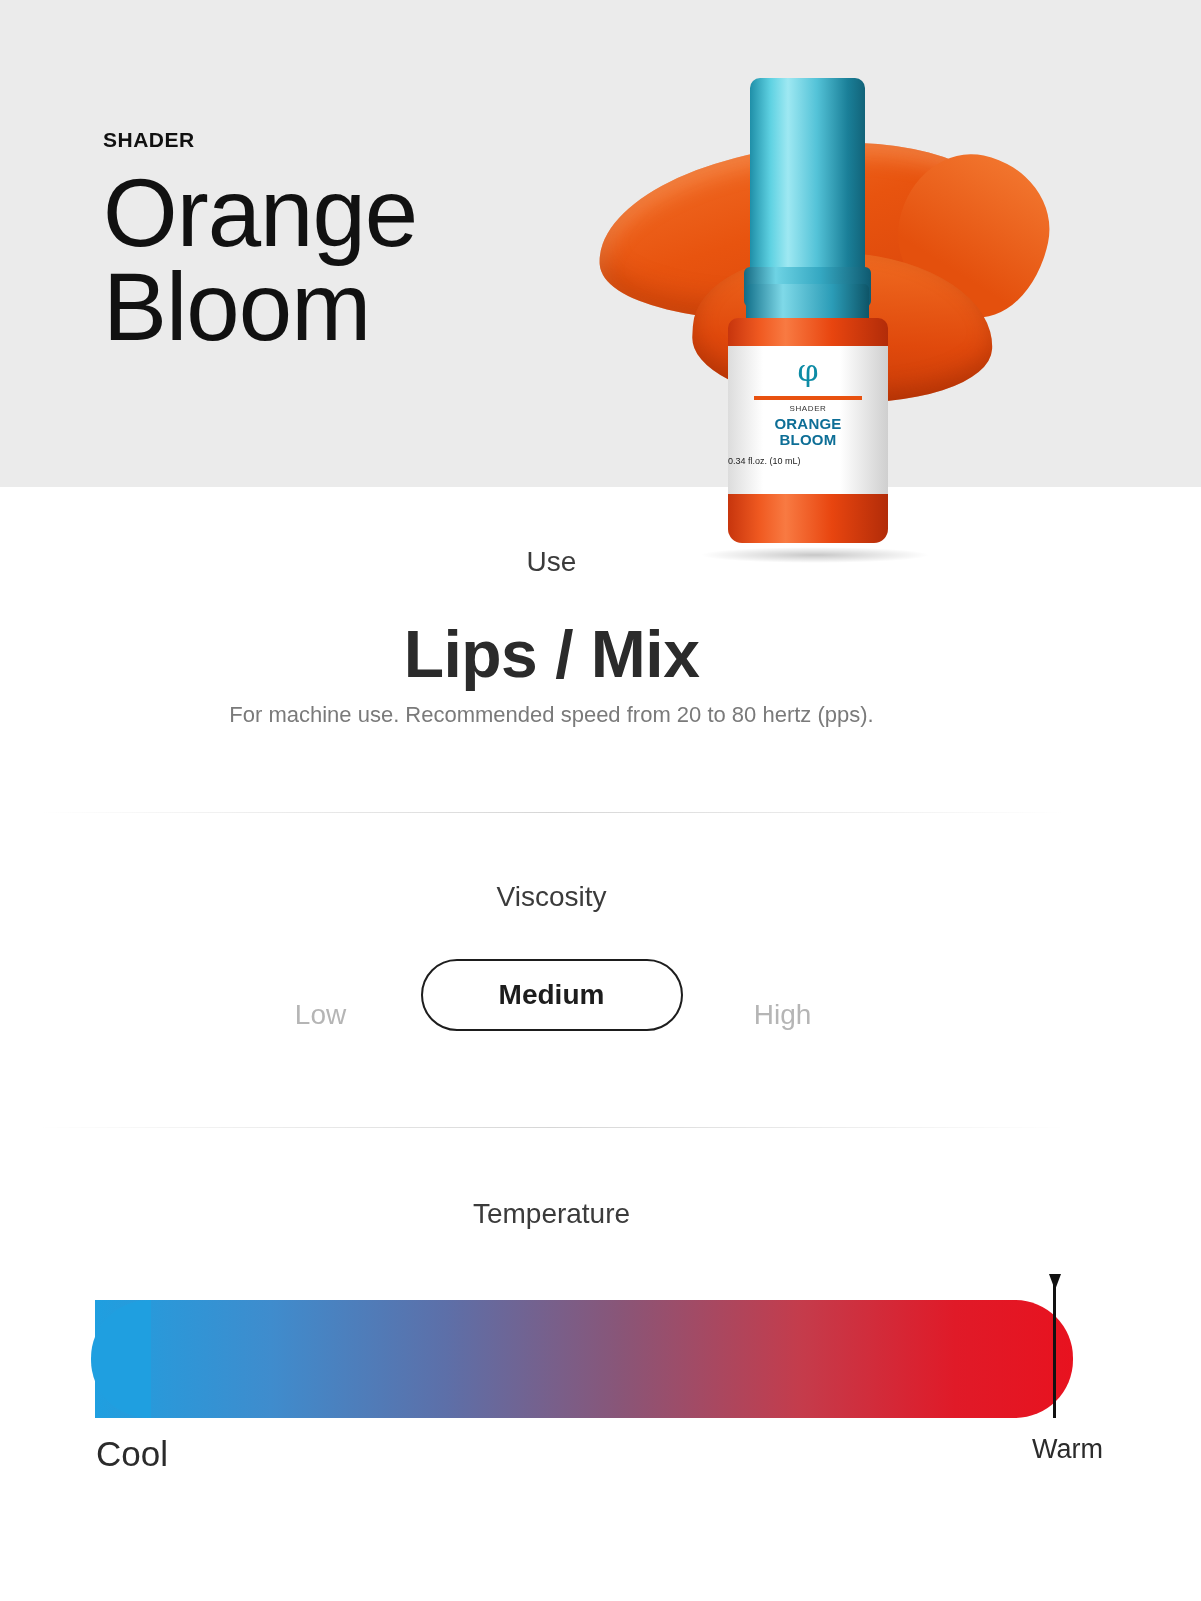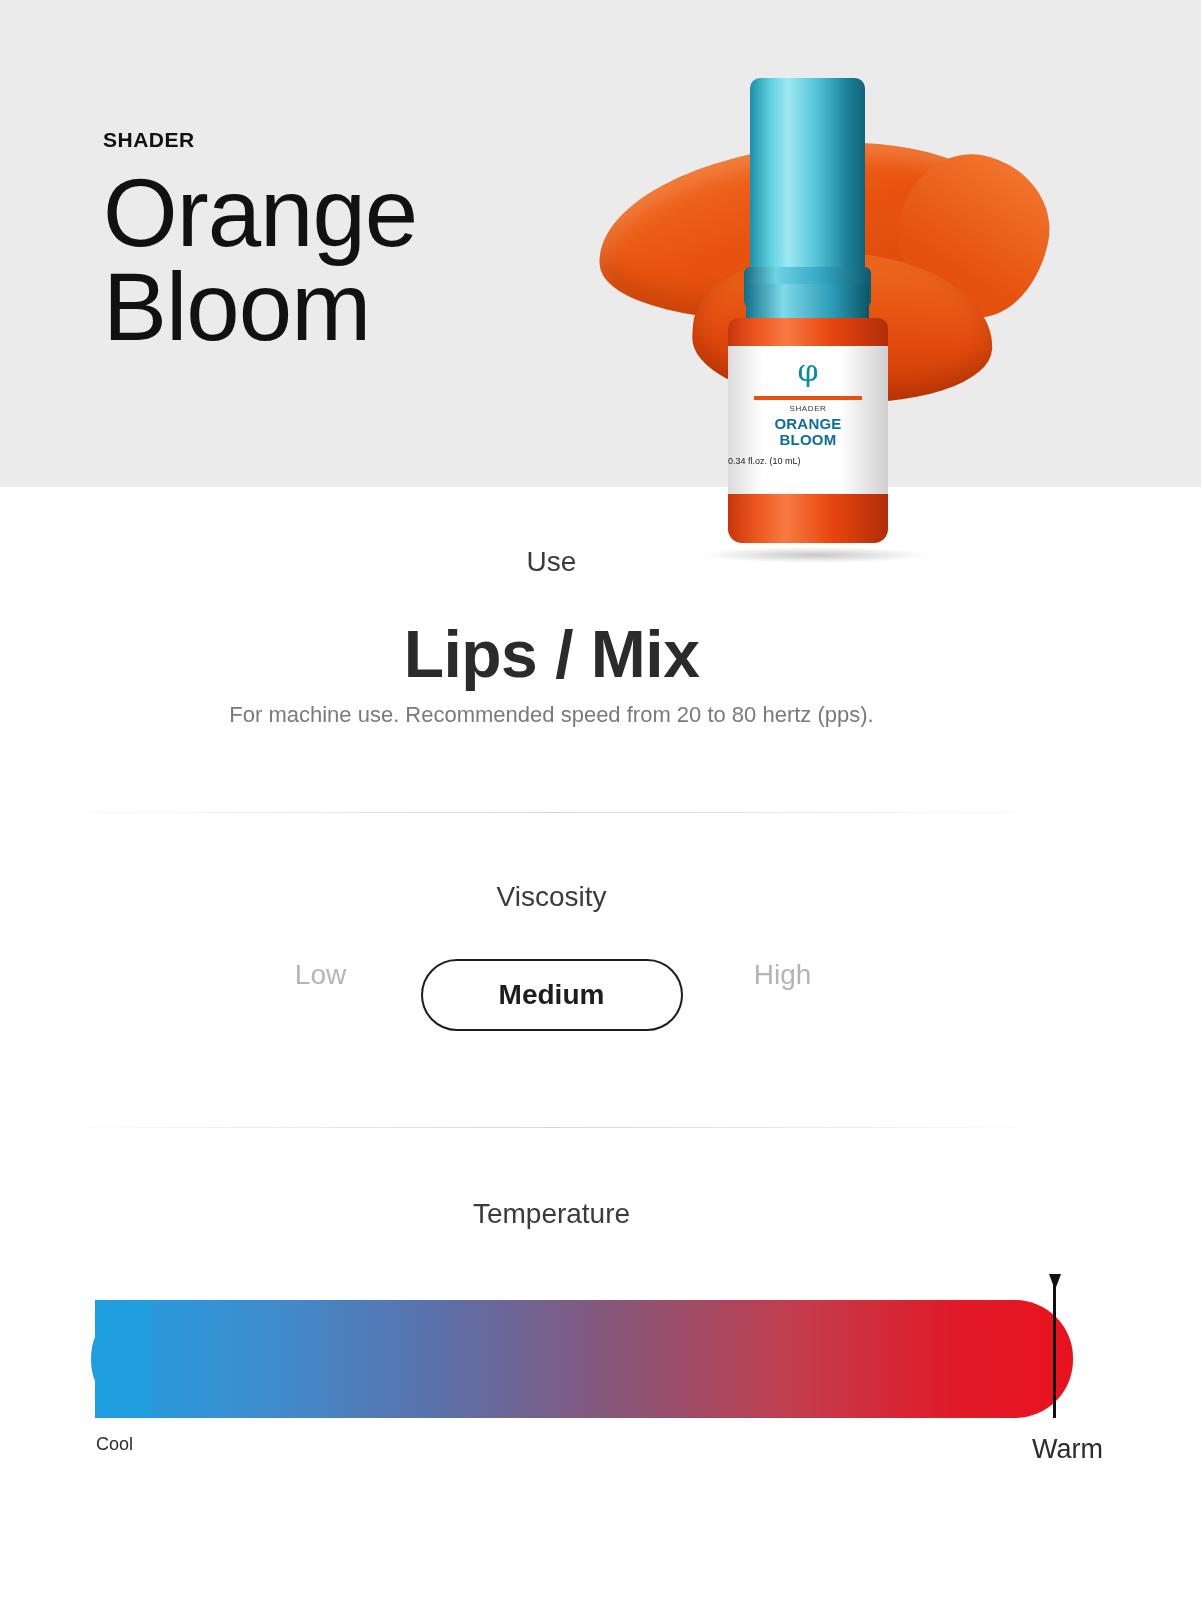--- a/index.html
+++ b/index.html
@@ -202,21 +202,21 @@
     font-size: 22px;
     color: #7a7a7a;
   }
   .use-bottom { height: 84px; }
 
   .visc-wrap { padding-top: 68px; }
   .visc-options {
     margin-top: 46px;
     display: flex;
     justify-content: center;
-    align-items: flex-start;
+    align-items: flex-end;
     gap: 0;
   }
   .visc-opt {
     width: 200px;
     font-size: 28px;
     color: #b5b5b5;
   }
   .visc-opt.selected {
     color: #1d1d1d;
     font-weight: 700;
@@ -270,21 +270,21 @@
   }
   .temp-labels {
     position: relative;
     width: 1201px;
     margin-top: 18px;
     height: 40px;
   }
   .temp-cool {
     position: absolute;
     left: 96px;
-    font-size: 18px;
+    font-size: 35px;
     color: #2b2b2b;
   }
   .temp-warm {
     position: absolute;
     right: 98px;
     font-size: 27px;
     color: #2b2b2b;
   }
 </style>
 </head>

